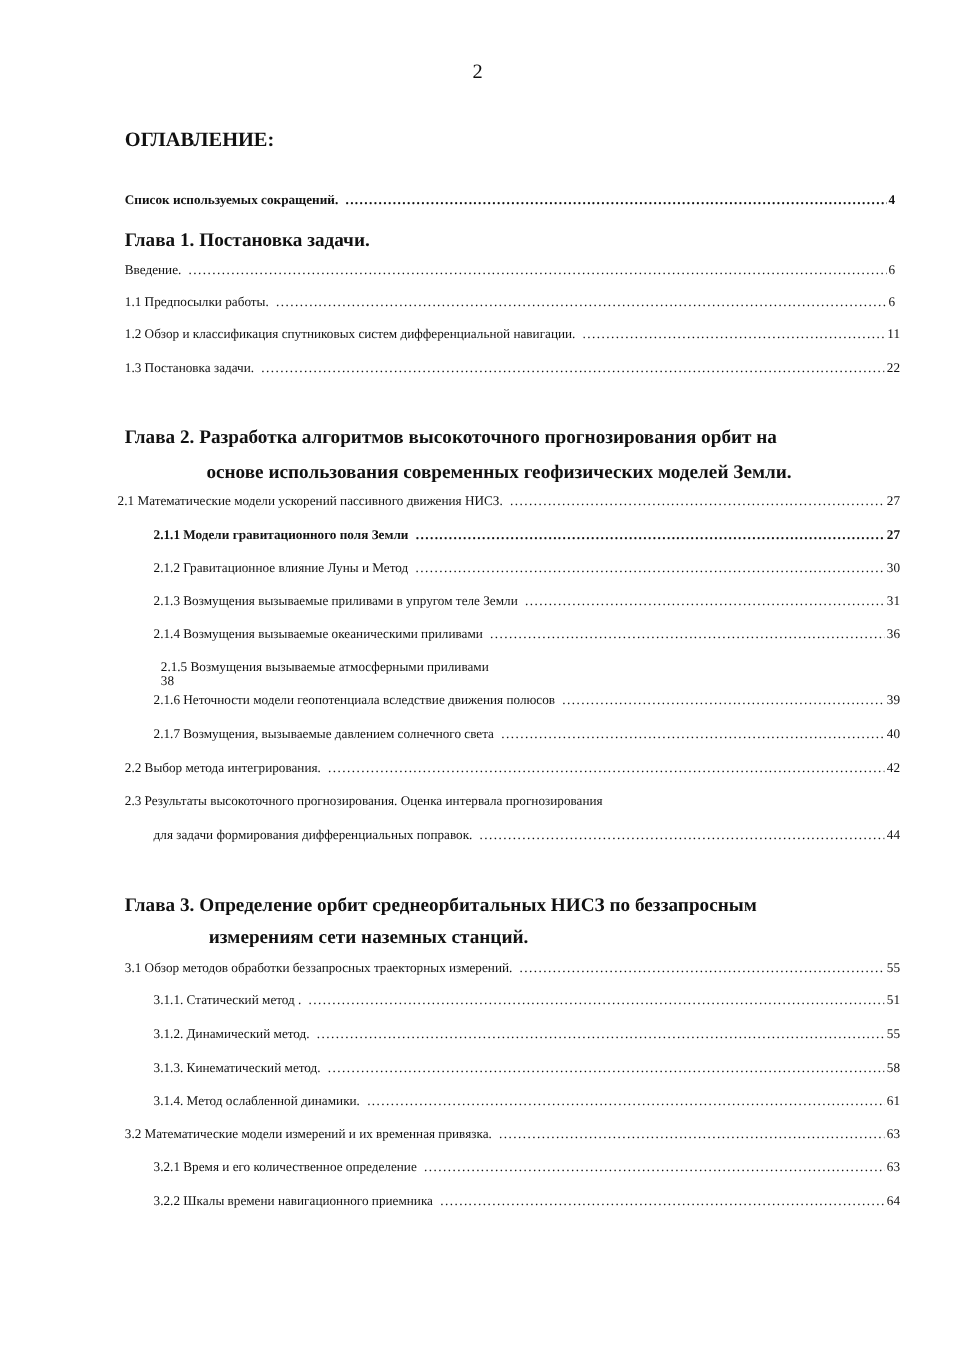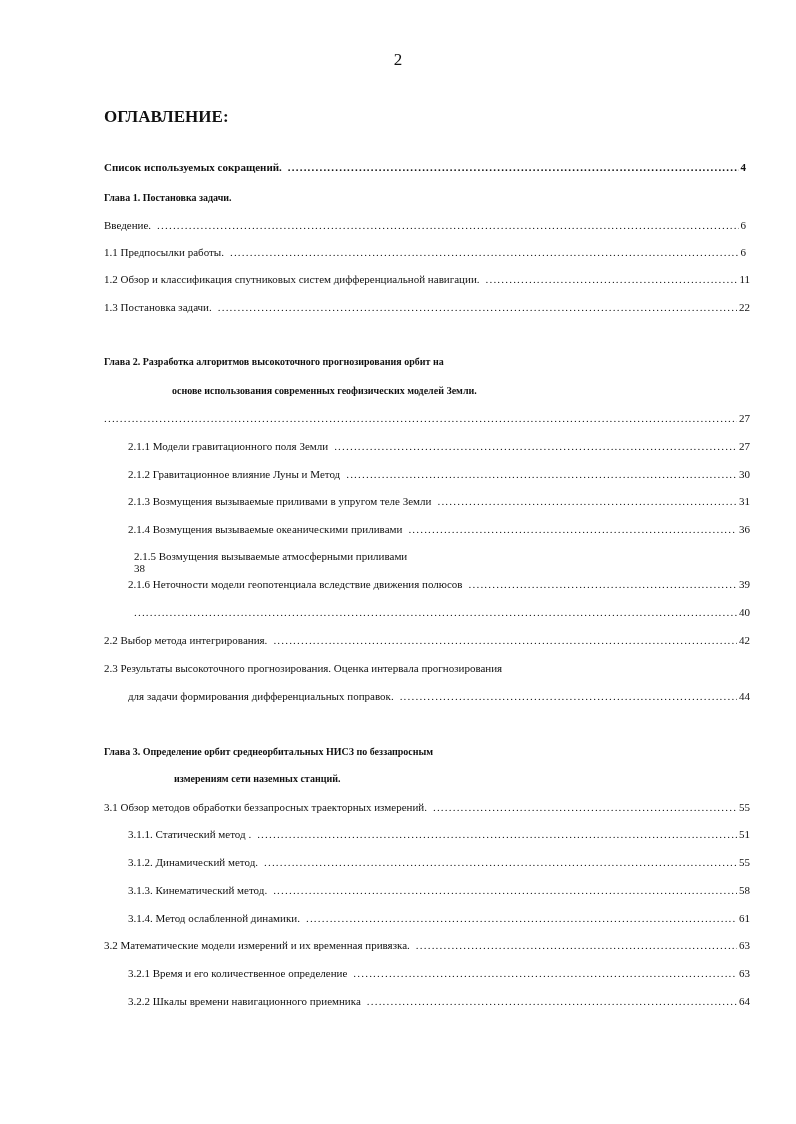--- a/index.html
+++ b/index.html
@@ -8,21 +8,21 @@
     .page-num { position: absolute; top: 50px; left: 0; width: 796px; text-align: center;
                 font-size: 17px; }
     .toc-title { position: absolute; top: 107px; left: 104px; font-size: 17px; font-weight: bold; }
     .line { position: absolute; left: 0; height: 22px; display: flex; align-items: baseline;
             font-size: 11px; white-space: nowrap; }
     .line .txt { flex: 0 0 auto; }
     .line .dots { flex: 1 1 auto; overflow: hidden; margin: 0 2px 0 6px; letter-spacing: 1.2px; }
     .line .dots::before { content: "................................................................................................................................................................................................................................................................."; }
     .line .pg { flex: 0 0 auto; text-align: right; }
     .bold { font-weight: bold; }
-    .heading { position: absolute; font-size: 10px; font-weight: bold; white-space: nowrap; }
+    .heading { position: absolute; font-size: 16px; font-weight: bold; white-space: nowrap; }
     .plain { position: absolute; font-size: 11px; white-space: nowrap; }
   </style>
 </head>
 <body>
 
 <div>
   <div class="page-num">2</div>
   <div class="toc-title">ОГЛАВЛЕНИЕ:</div>
 
   <div class="line bold" style="top:161px; left:104px; width:642px;">
@@ -50,24 +50,25 @@
   <div class="line" style="top:301px; left:104px; width:646px;font-family:Liberation Serif, serif;">
     <span class="txt">1.3 Постановка задачи.</span>
     <span class="dots"></span>
     <span class="pg">22</span>
   </div>
 
   <div class="heading" style="top:356px; left:104px;">Глава 2. Разработка алгоритмов высокоточного прогнозирования орбит на</div>
   <div class="heading" style="top:385px; left:172px;">основе использования современных геофизических моделей Земли.</div>
 
   <div class="line" style="top:412px; left:98px; width:652px;">
+    <span class="txt">2.1 Математические модели ускорений пассивного движения НИСЗ.</span>
     <span class="dots"></span>
     <span class="pg">27</span>
   </div>
-  <div class="line" style="top:440px; left:128px; width:622px;">
+  <div class="line" style="top:440px; left:128px; width:622px;font-weight:bold;">
     <span class="txt">2.1.1 Модели гравитационного поля Земли</span>
     <span class="dots"></span>
     <span class="pg">27</span>
   </div>
   <div class="line" style="top:468px; left:128px; width:622px;">
     <span class="txt">2.1.2 Гравитационное влияние Луны и Метод</span>
     <span class="dots"></span>
     <span class="pg">30</span>
   </div>
   <div class="line" style="top:495px; left:128px; width:622px;">
@@ -84,20 +85,21 @@
     <span class="txt">2.1.5 Возмущения вызываемые атмосферными приливами</span>
     <span class="dots"></span>
     <span class="pg">38</span>
   </div>
   <div class="line" style="top:578px; left:128px; width:622px;">
     <span class="txt">2.1.6 Неточности модели геопотенциала вследствие движения полюсов</span>
     <span class="dots"></span>
     <span class="pg">39</span>
   </div>
   <div class="line" style="top:606px; left:128px; width:622px;">
+    <span class="txt">2.1.7 Возмущения, вызываемые давлением солнечного света</span>
     <span class="dots"></span>
     <span class="pg">40</span>
   </div>
   <div class="line" style="top:634px; left:104px; width:646px;">
     <span class="txt">2.2 Выбор метода интегрирования.</span>
     <span class="dots"></span>
     <span class="pg">42</span>
   </div>
   <div class="plain" style="top:662px; left:104px;">2.3 Результаты высокоточного прогнозирования. Оценка интервала  прогнозирования</div>
   <div class="line" style="top:690px; left:128px; width:622px;">

